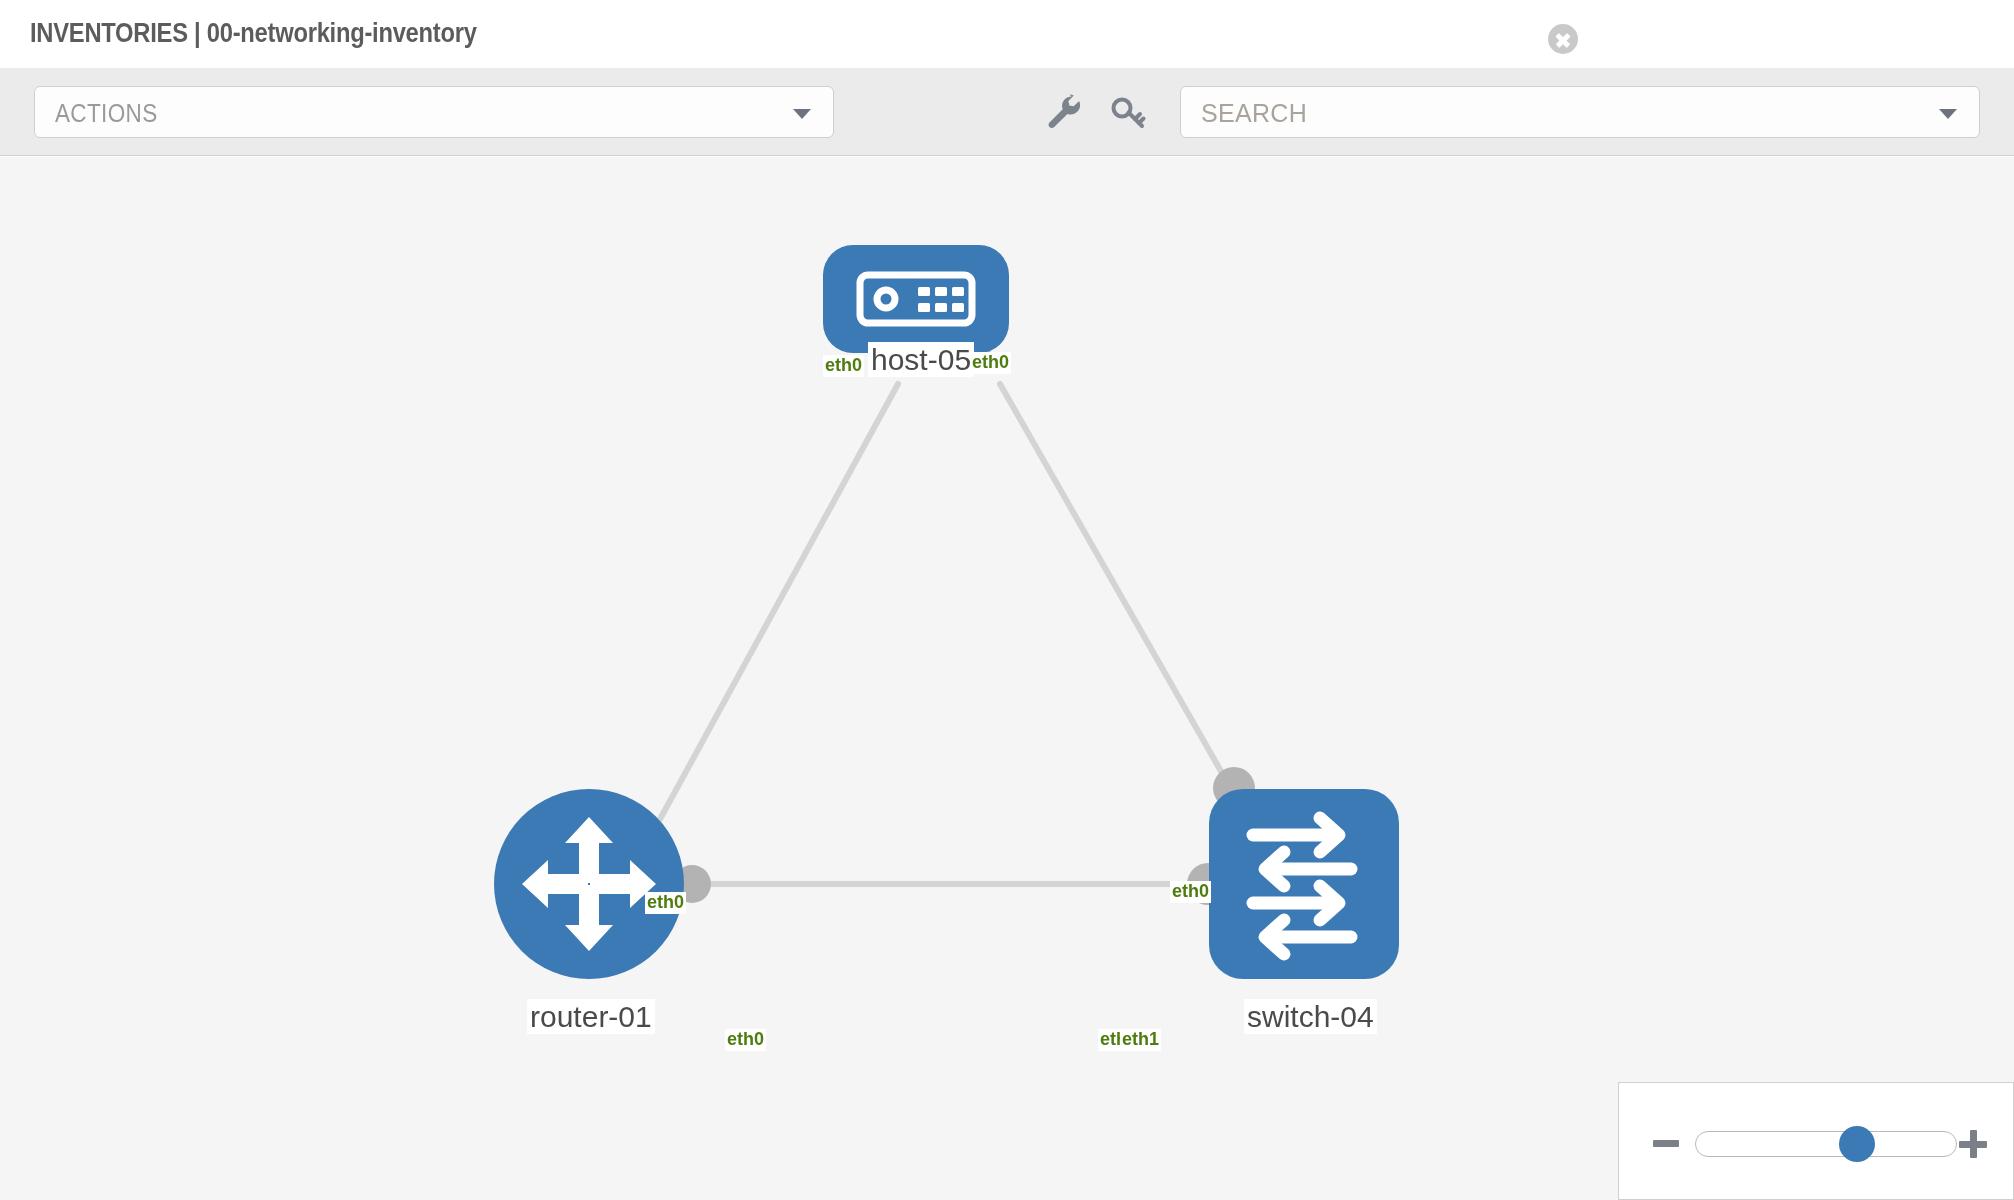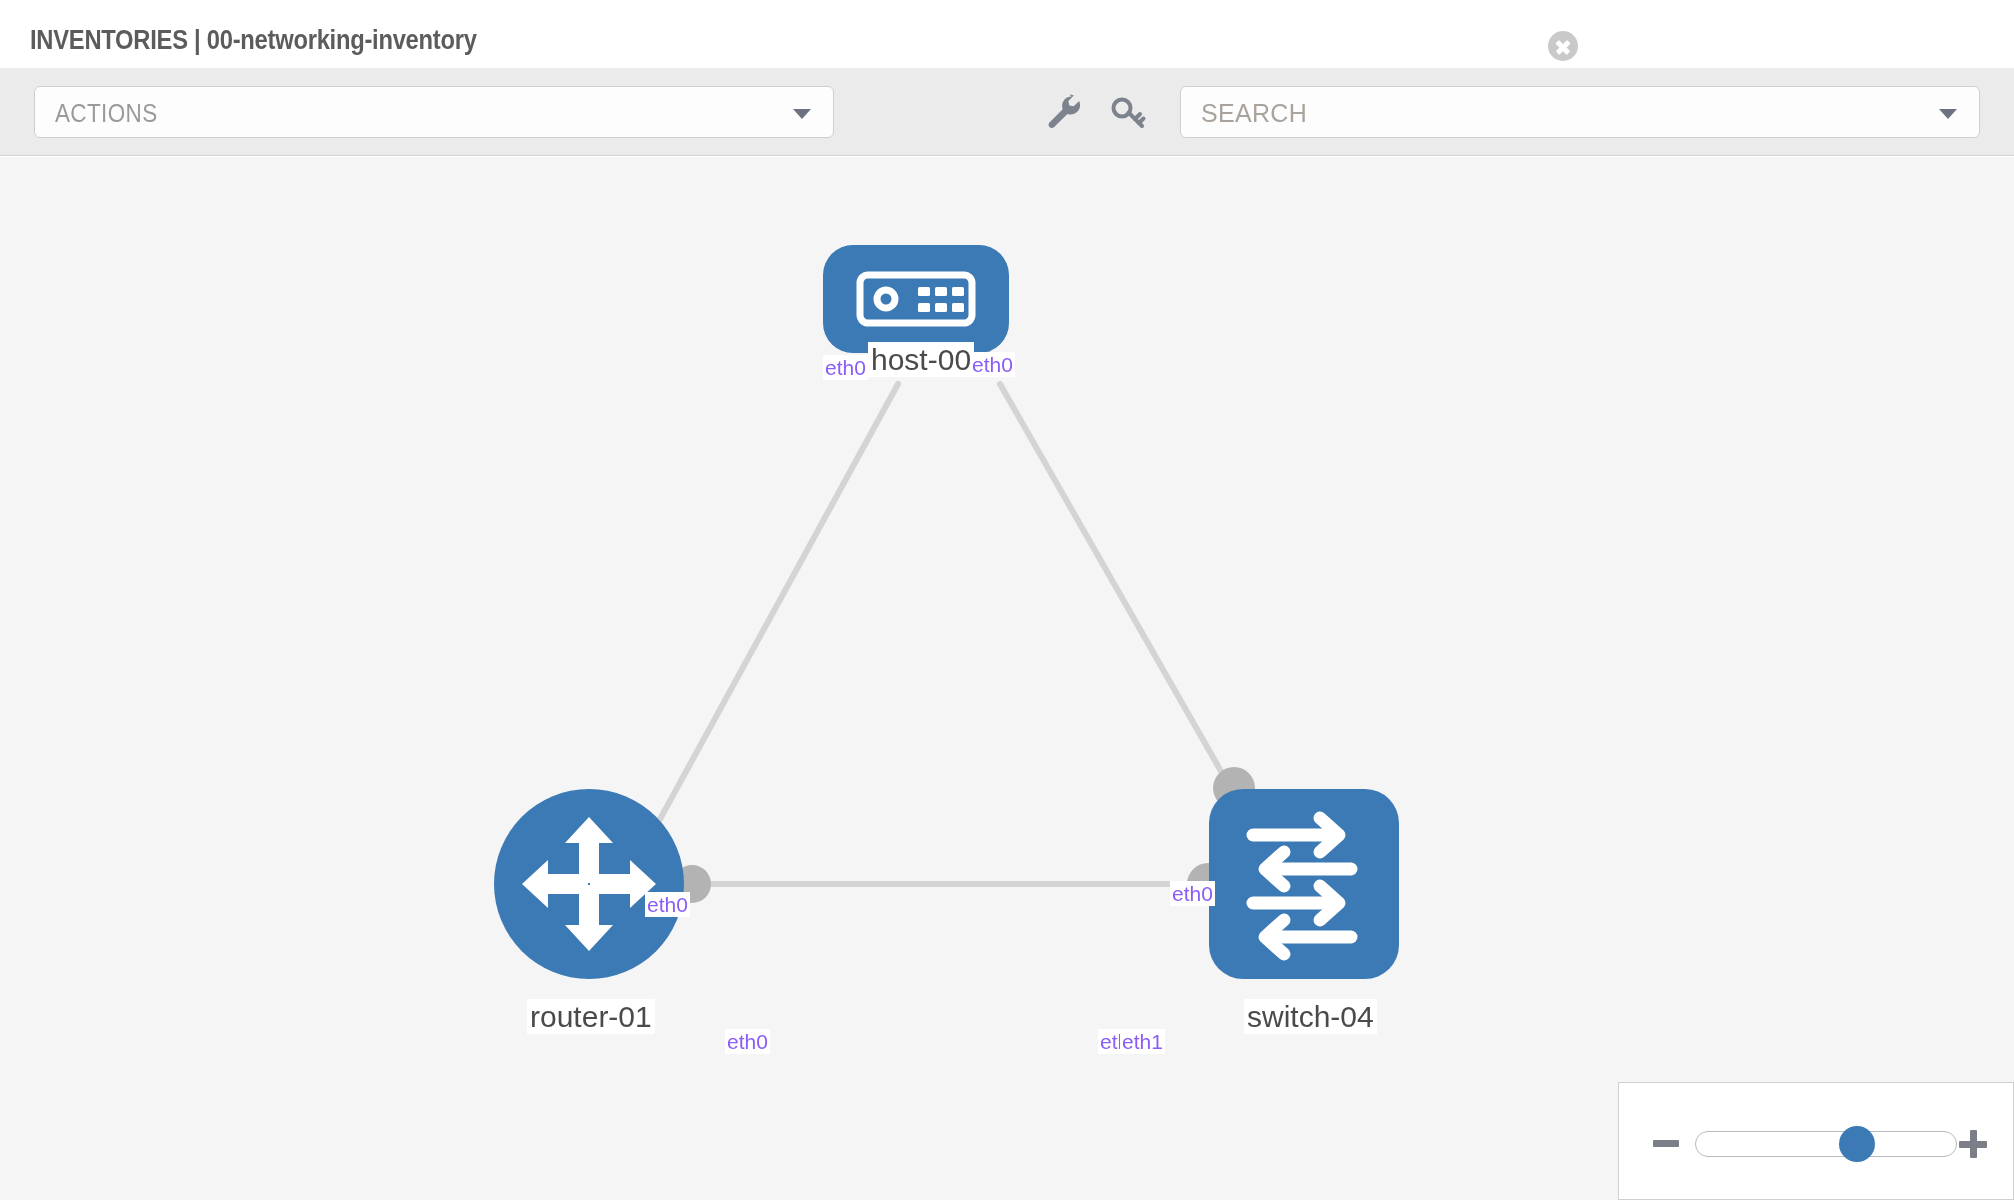--- a/index.html
+++ b/index.html
@@ -8,21 +8,21 @@
     width: 2014px;
     height: 1200px;
     overflow: hidden;
     background: #ffffff;
     font-family: "Liberation Sans", sans-serif;
   }
 
   
   .header {
     position: absolute;
-    left: 0; top: 11px;
+    left: 0; top: 4px;
     width: 1604px; height: 68px;
     background: #ffffff;
     border-bottom: 1px solid #d7d7d7;
   }
   .header-title {
     position: absolute;
     left: 30px; top: 14px;
     font-family: "Liberation Sans Narrow", "Liberation Sans", sans-serif;
     font-size: 27px;
     font-weight: bold;
@@ -135,26 +135,27 @@
     position: absolute;
     font-size: 30px;
     color: #4a4a4a;
     background: #ffffff;
     white-space: nowrap;
     line-height: 1.1;
     padding: 1px 3px;
   }
   .edge-label {
     position: absolute;
-    font-size: 21px;
-    color: #8b5cf6;
+    font-size: 18px;
+    color: #4d7c0f;
     background: #ffffff;
     white-space: nowrap;
     line-height: 1.1;
     padding: 1px 2px;
+    font-weight: bold;
   }
 
   
   .zoom-panel {
     position: absolute;
     left: 1618px; top: 1082px;
     width: 396px; height: 118px;
     background: #ffffff;
     border: 1px solid #d0d0d0;
   }
@@ -305,21 +306,21 @@
         <path d="M1320 729 l19 17 -19 17"></path>
 
         <path d="M1351 780 h-84"></path>
         <path d="M1284 763 l-19 17 19 17"></path>
       </g>
     </g>
   </svg>
 
   <div class="edge-label" style="left:823px; top:198px;">eth0</div>
 
-  <div class="node-label" style="left:868px; top:185px;">host-00</div>
+  <div class="node-label" style="left:868px; top:185px;">host-05</div>
 
   <div class="edge-label" style="left:970px; top:195px;">eth0</div>
 
   <div class="edge-label" style="left:645px; top:735px;">eth0</div>
 
   <div class="edge-label" style="left:1170px; top:724px;">eth0</div>
 
   <div class="edge-label" style="left:725px; top:872px;">eth0</div>
 
   <div class="edge-label" style="left:1098px; top:872px;">eth</div>

